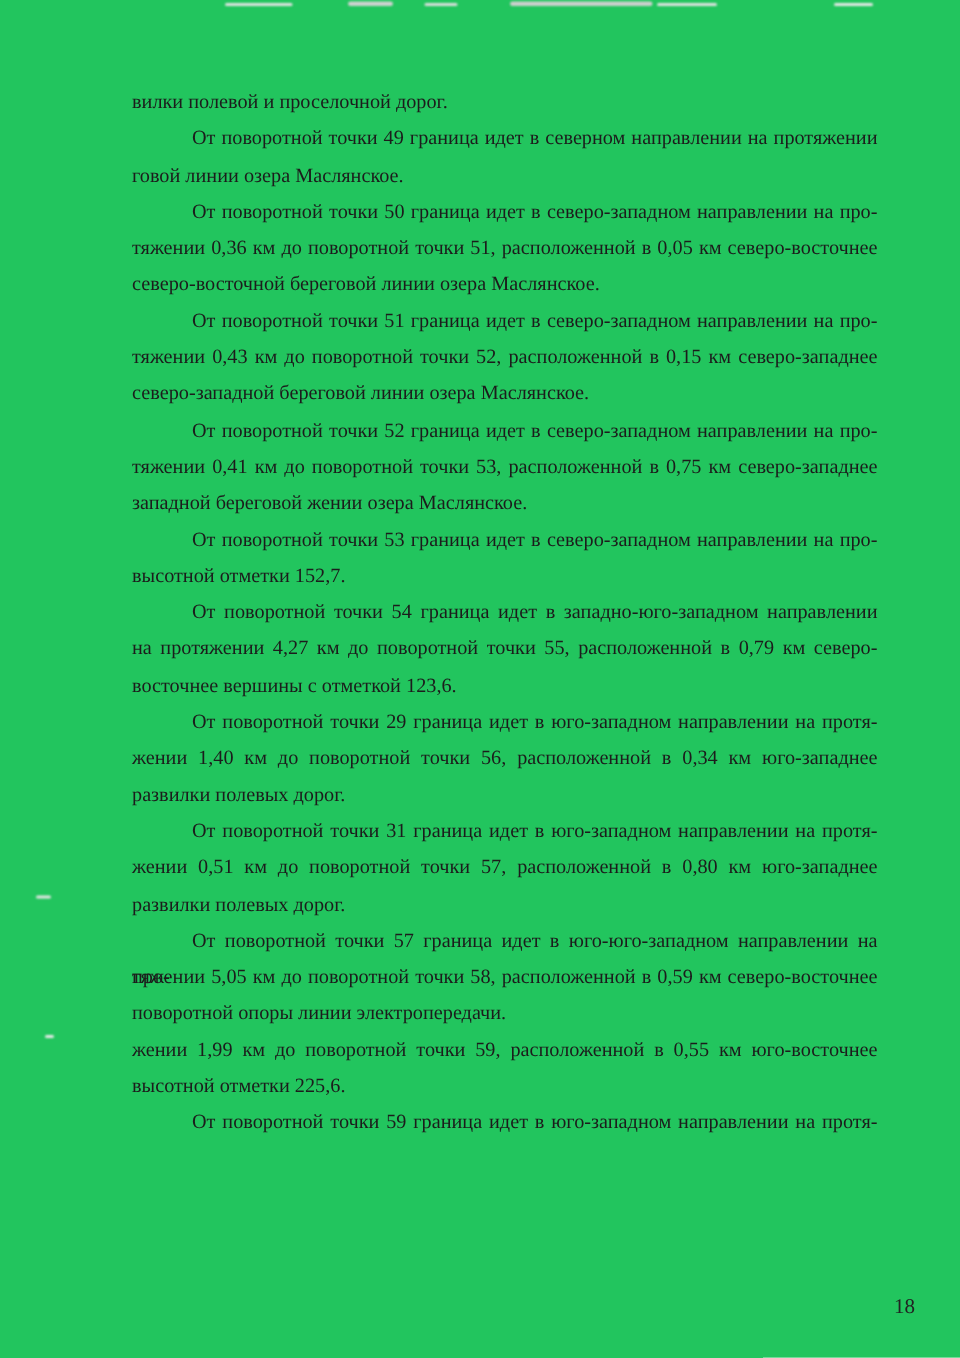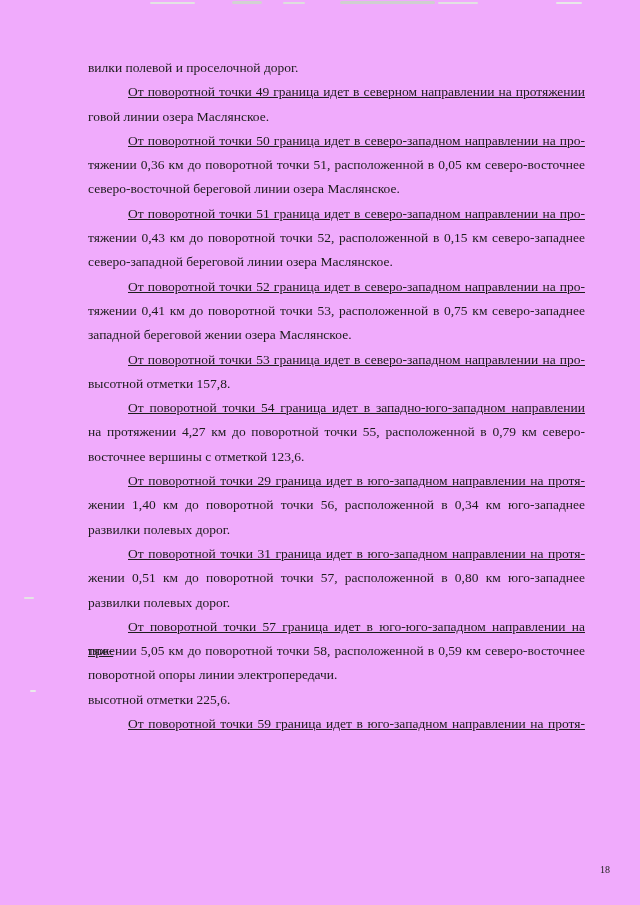--- a/index.html
+++ b/index.html
@@ -6,46 +6,45 @@
   body {
     width: 640px; height: 905px;
     background: #ffffff;
     position: relative;
     font-family: "Liberation Serif", "DejaVu Serif", serif;
     color: #1c1c1c;
     overflow: hidden;
   }
   .page {
     position: absolute; inset: 0;
-    background: #f0abfc;
+    background: #22c55e;
   }
   .body-text {
     position: absolute;
     left: 88px; top: 56px;
     width: 497px;
   }
   .line {
     height: 24.3px;
     line-height: 24.3px;
     font-size: 13.5px;
     white-space: normal;
     text-align: left;
   }
   .line.just {
     text-align: justify;
     text-align-last: justify;
   }
   .line.indent {
     text-indent: 40px;
-    text-decoration: underline;
   }
   .page-number {
     position: absolute;
     right: 30px; top: 864px;
-    font-size: 10px;
+    font-size: 14px;
     color: #222;
   }
   .artifact {
     position: absolute;
     border-radius: 2px;
     filter: blur(0.6px);
   }
 </style>
 </head>
 <body>
@@ -79,21 +78,21 @@
         <div class="line just">тяжении 0,43 км до поворотной точки 52, расположенной в 0,15 км северо-западнее</div>
         <div class="line">северо-западной береговой линии озера Маслянское.</div>
       </div>
       <div>
         <div class="line just indent">От поворотной точки 52 граница идет в северо-западном направлении на про-</div>
         <div class="line just">тяжении 0,41 км до поворотной точки 53, расположенной в 0,75 км северо-западнее</div>
         <div class="line">западной береговой жении озера Маслянское.</div>
       </div>
       <div>
         <div class="line just indent">От поворотной точки 53 граница идет в северо-западном направлении на про-</div>
-        <div class="line">высотной отметки 157,8.</div>
+        <div class="line">высотной отметки 152,7.</div>
       </div>
       <div>
         <div class="line just indent">От поворотной точки 54 граница идет в западно-юго-западном направлении</div>
         <div class="line just">на протяжении 4,27 км до поворотной точки 55, расположенной в 0,79 км северо-</div>
         <div class="line">восточнее вершины с отметкой 123,6.</div>
       </div>
       <div>
         <div class="line just indent">От поворотной точки 29 граница идет в юго-западном направлении на протя-</div>
         <div class="line just">жении 1,40 км до поворотной точки 56, расположенной в 0,34 км юго-западнее</div>
         <div class="line">развилки полевых дорог.</div>
@@ -102,20 +101,21 @@
         <div class="line just indent">От поворотной точки 31 граница идет в юго-западном направлении на протя-</div>
         <div class="line just">жении 0,51 км до поворотной точки 57, расположенной в 0,80 км юго-западнее</div>
         <div class="line">развилки полевых дорог.</div>
       </div>
       <div>
         <div class="line just indent">От поворотной точки 57 граница идет в юго-юго-западном направлении на про-</div>
         <div class="line just">тяжении 5,05 км до поворотной точки 58, расположенной в 0,59 км северо-восточнее</div>
         <div class="line">поворотной опоры линии электропередачи.</div>
       </div>
       <div>
+        <div class="line just">жении 1,99 км до поворотной точки 59, расположенной в 0,55 км юго-восточнее</div>
         <div class="line">высотной отметки 225,6.</div>
       </div>
       <div>
         <div class="line just indent">От поворотной точки 59 граница идет в юго-западном направлении на протя-</div>
       </div>
     </div>
 
   <div class="page-number">18</div>
 </div>
 

